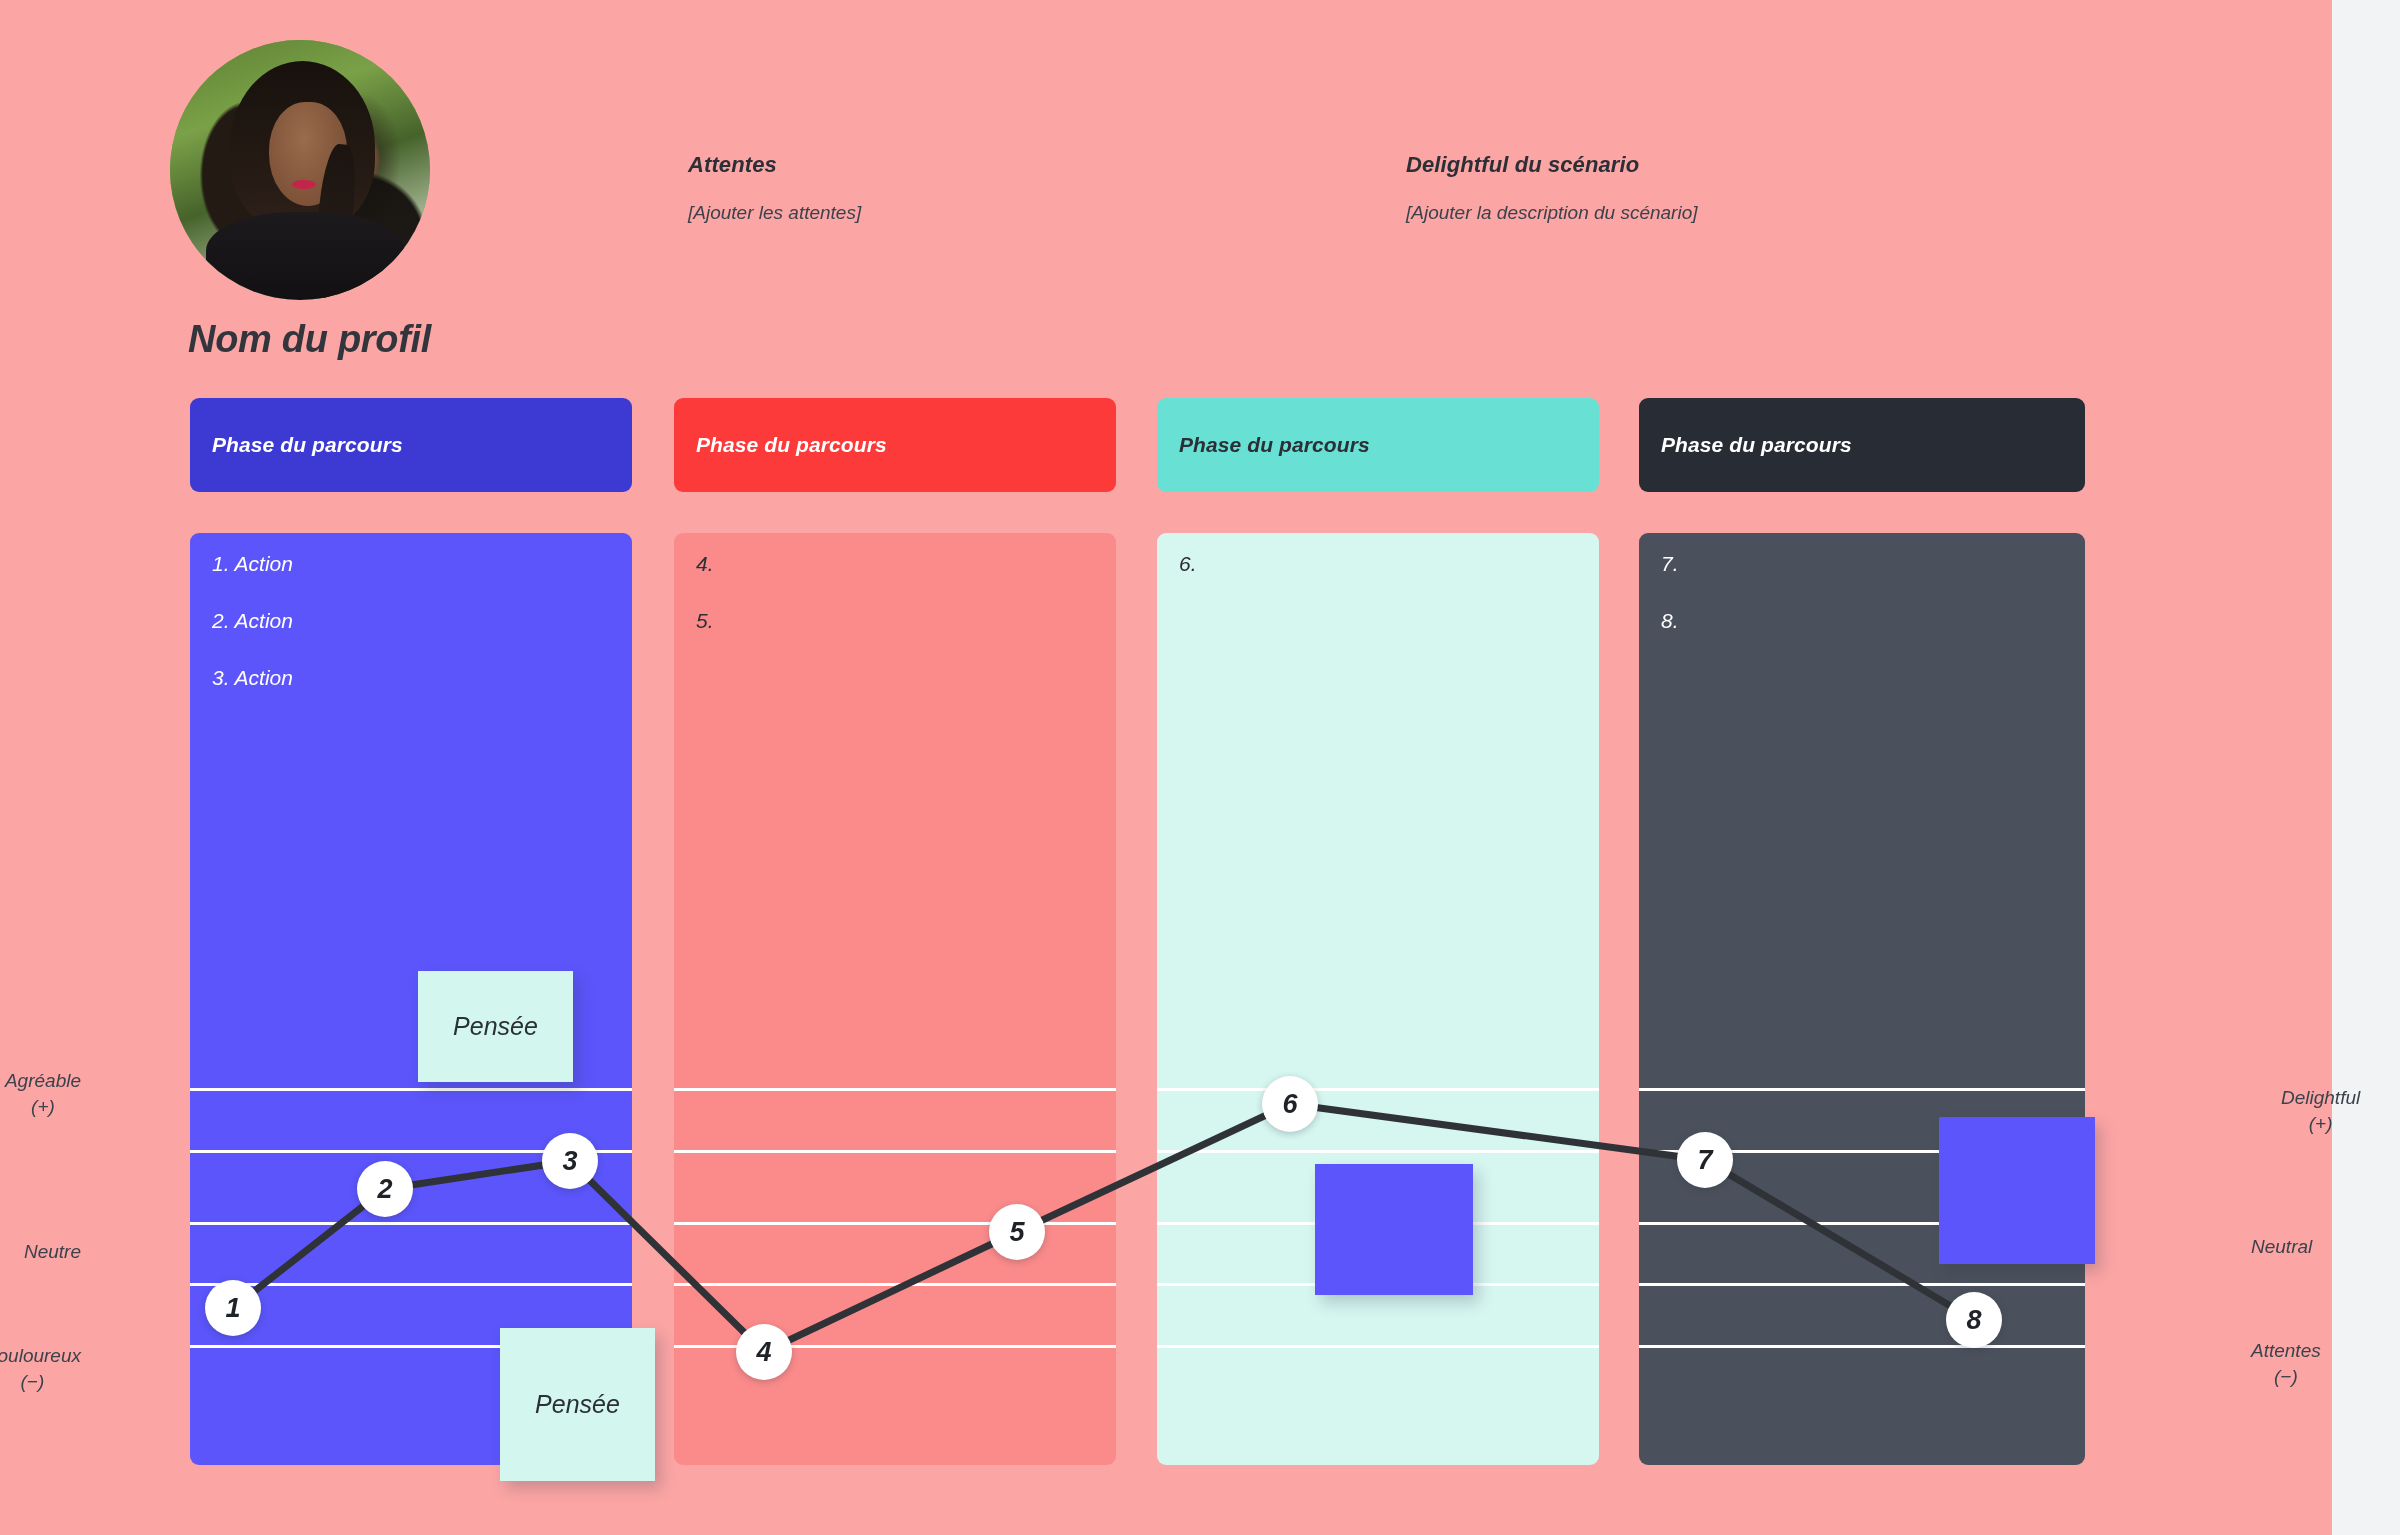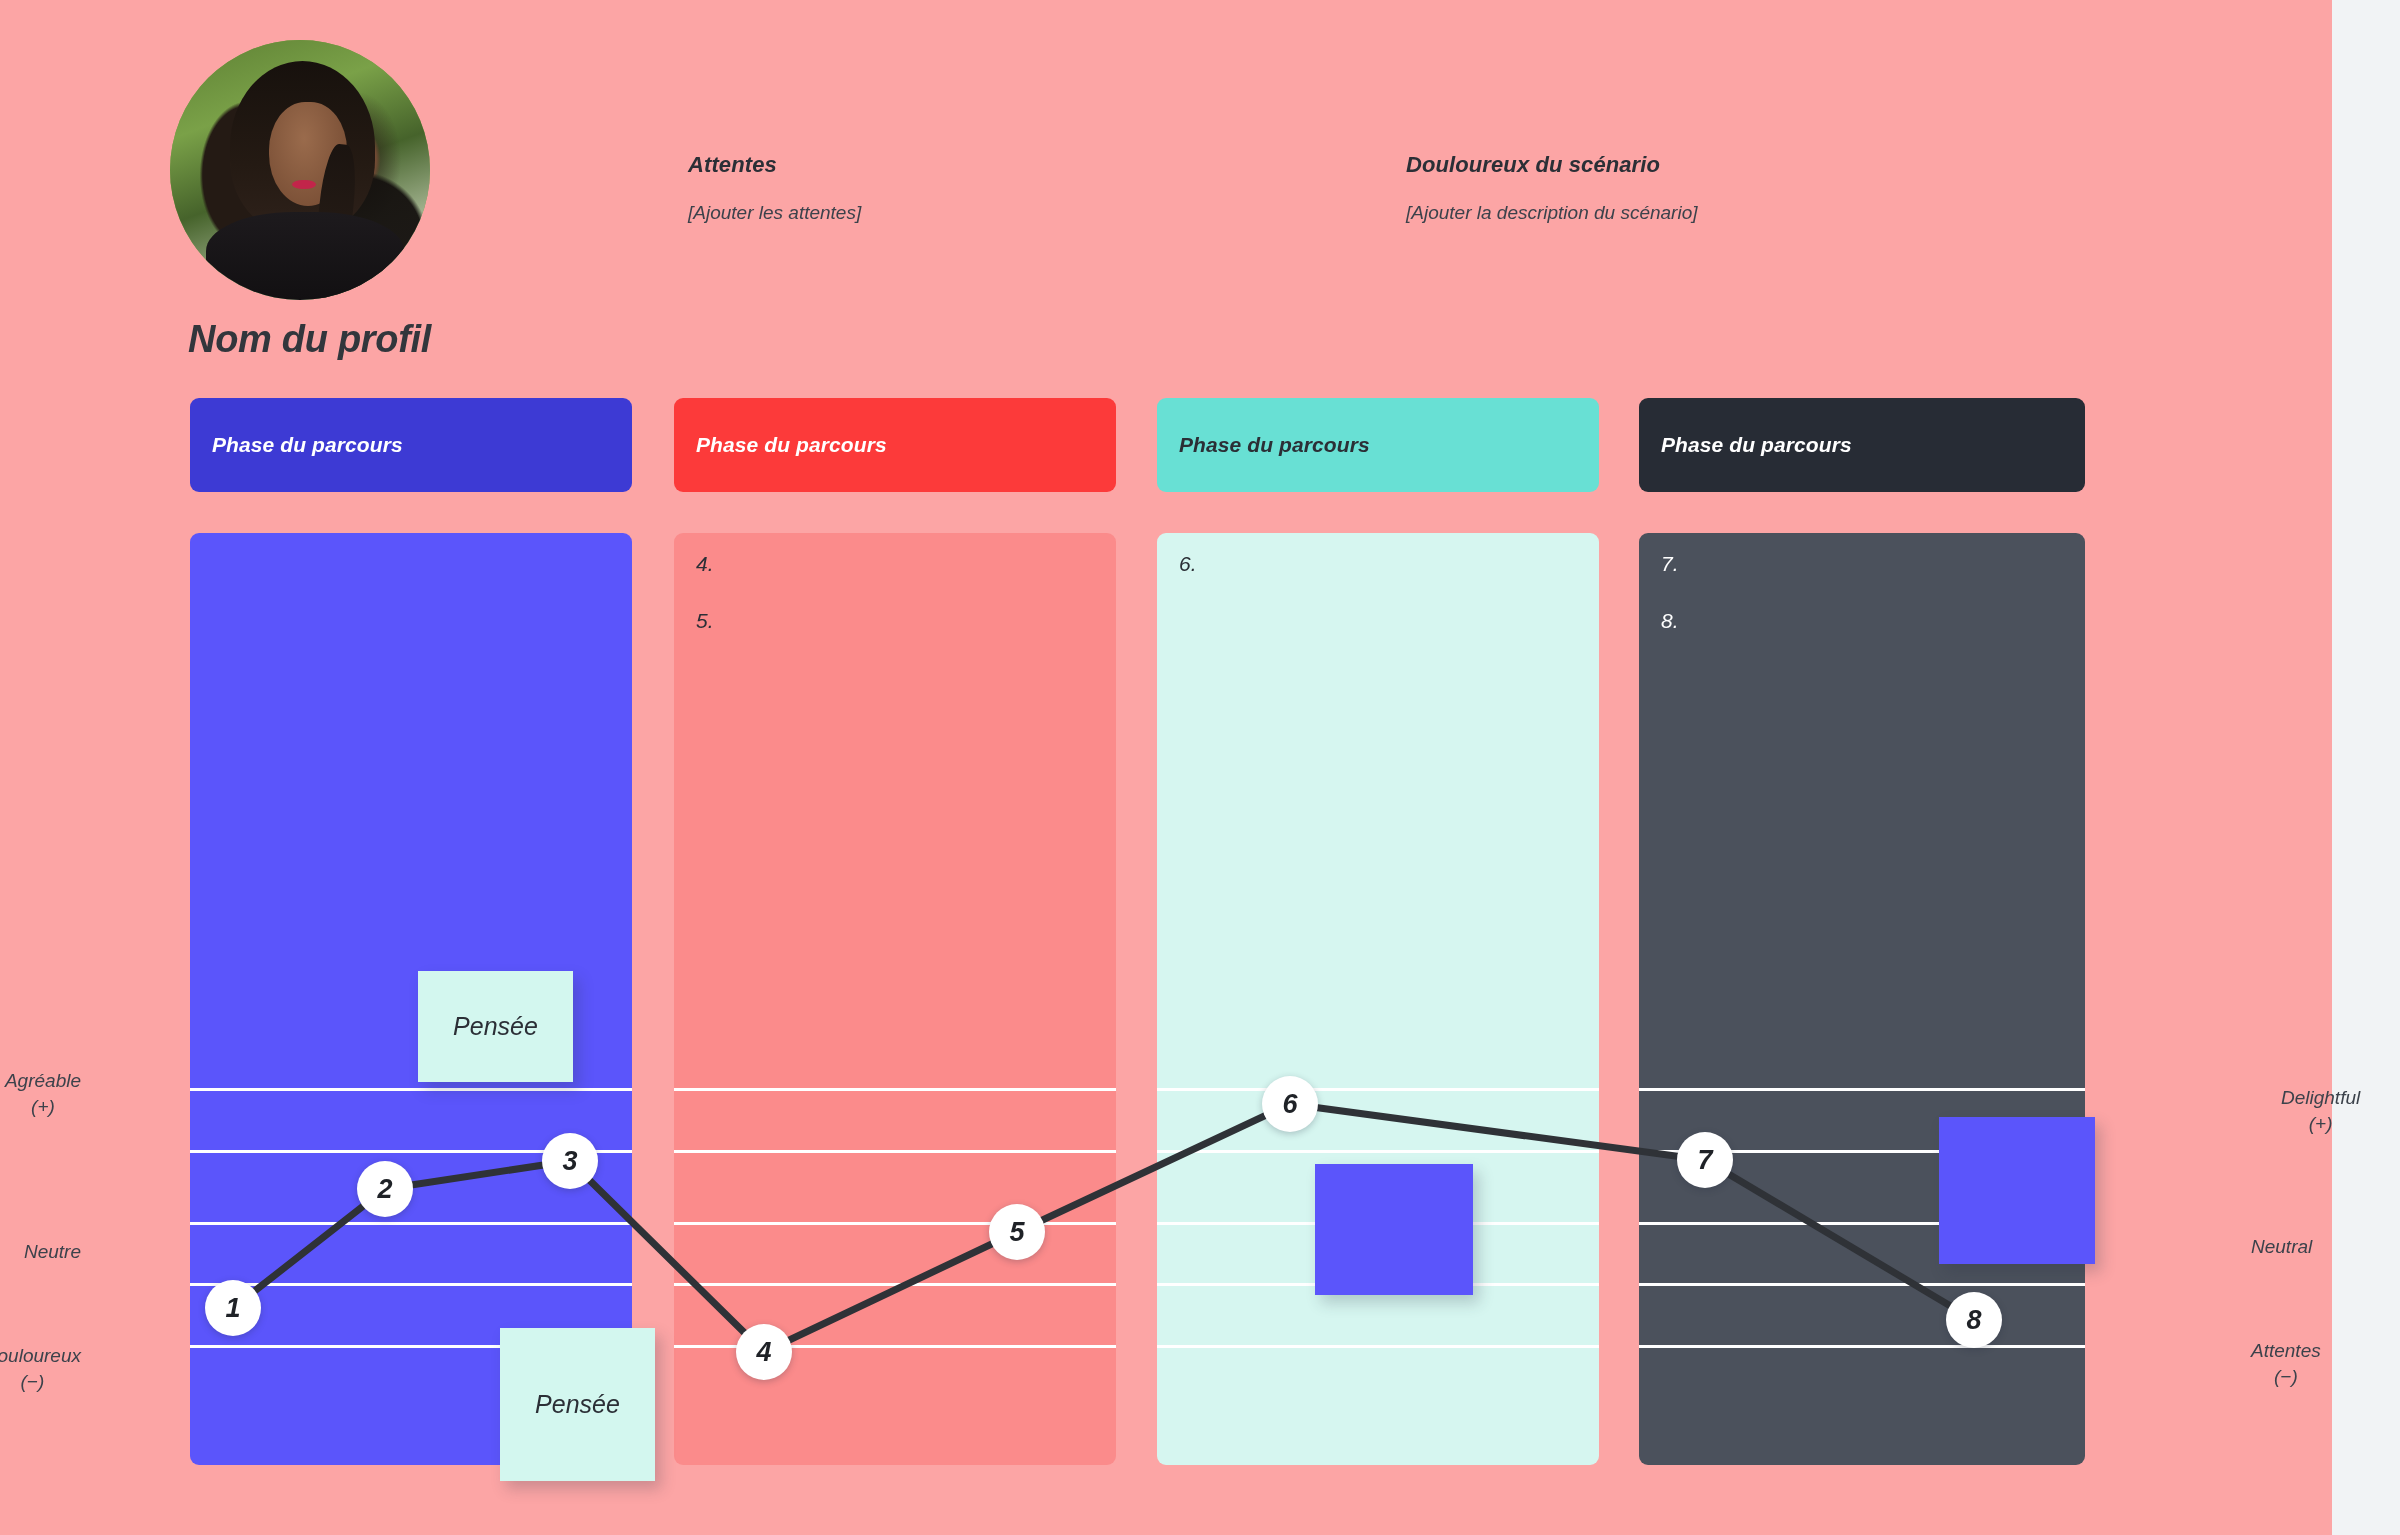--- a/index.html
+++ b/index.html
@@ -196,40 +196,45 @@
       <div class="body"></div>
     </div>
   </div>
 
   <div id="header-fields">
       <div class="hdr-col" style="left: 688px; top: 152px;">
         <div class="hdr-title">Attentes</div>
         <div class="hdr-body">[Ajouter les attentes]</div>
       </div>
       <div class="hdr-col" style="left: 1406px; top: 152px;">
-        <div class="hdr-title">Douloureux du scénario</div>
+        <div class="hdr-title">Delightful du scénario</div>
         <div class="hdr-body">[Ajouter la description du scénario]</div>
       </div>
     </div>
 
   <div id="profile-name">Nom du profil</div>
 
   <div id="phase-headers">
       <div class="phase-header" style="left: 190px; width: 442px; background: rgb(61, 58, 212); color: rgb(255, 255, 255);">Phase du parcours</div>
       <div class="phase-header" style="left: 674px; width: 442px; background: rgb(252, 58, 58); color: rgb(255, 255, 255);">Phase du parcours</div>
       <div class="phase-header" style="left: 1157px; width: 442px; background: rgb(104, 224, 212); color: rgb(43, 47, 54);">Phase du parcours</div>
       <div class="phase-header" style="left: 1639px; width: 446px; background: rgb(39, 44, 53); color: rgb(255, 255, 255);">Phase du parcours</div>
     </div>
   <div id="panels">
       <div class="panel" style="left: 190px; width: 442px; background: rgb(91, 85, 251);">
         <div class="gridline" style="top: 555px; background: rgb(255, 255, 255);"></div>
         <div class="gridline" style="top: 617px; background: rgb(255, 255, 255);"></div>
         <div class="gridline" style="top: 689px; background: rgb(255, 255, 255);"></div>
         <div class="gridline" style="top: 750px; background: rgb(255, 255, 255);"></div>
         <div class="gridline" style="top: 812px; background: rgb(255, 255, 255);"></div>
+        <div class="actions">
+          <div class="action-item" style="color: rgb(255, 255, 255);">1. Action</div>
+          <div class="action-item" style="color: rgb(255, 255, 255);">2. Action</div>
+          <div class="action-item" style="color: rgb(255, 255, 255);">3. Action</div>
+        </div>
       </div>
       <div class="panel" style="left: 674px; width: 442px; background: rgb(251, 139, 139);">
         <div class="gridline" style="top: 555px; background: rgb(255, 255, 255);"></div>
         <div class="gridline" style="top: 617px; background: rgb(255, 255, 255);"></div>
         <div class="gridline" style="top: 689px; background: rgb(255, 255, 255);"></div>
         <div class="gridline" style="top: 750px; background: rgb(255, 255, 255);"></div>
         <div class="gridline" style="top: 812px; background: rgb(255, 255, 255);"></div>
         <div class="actions">
           <div class="action-item" style="color: rgb(43, 47, 54);">4.</div>
           <div class="action-item" style="color: rgb(43, 47, 54);">5.</div>

